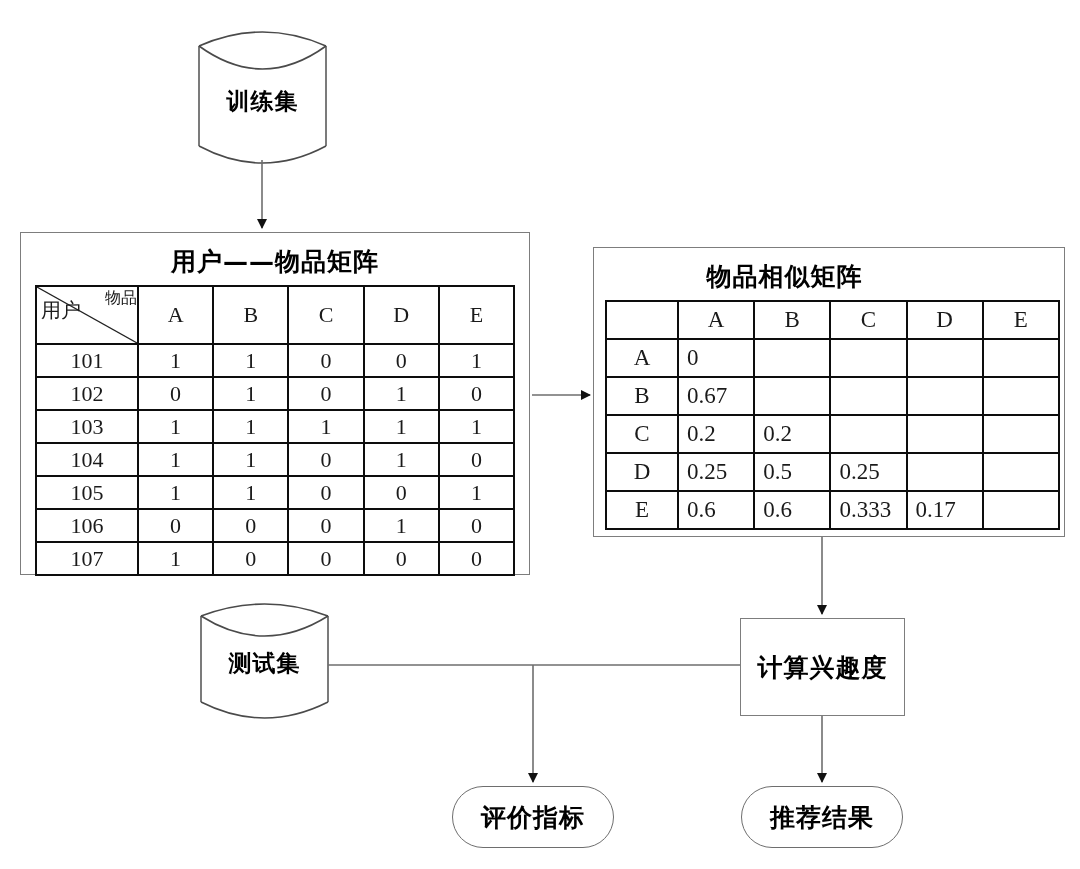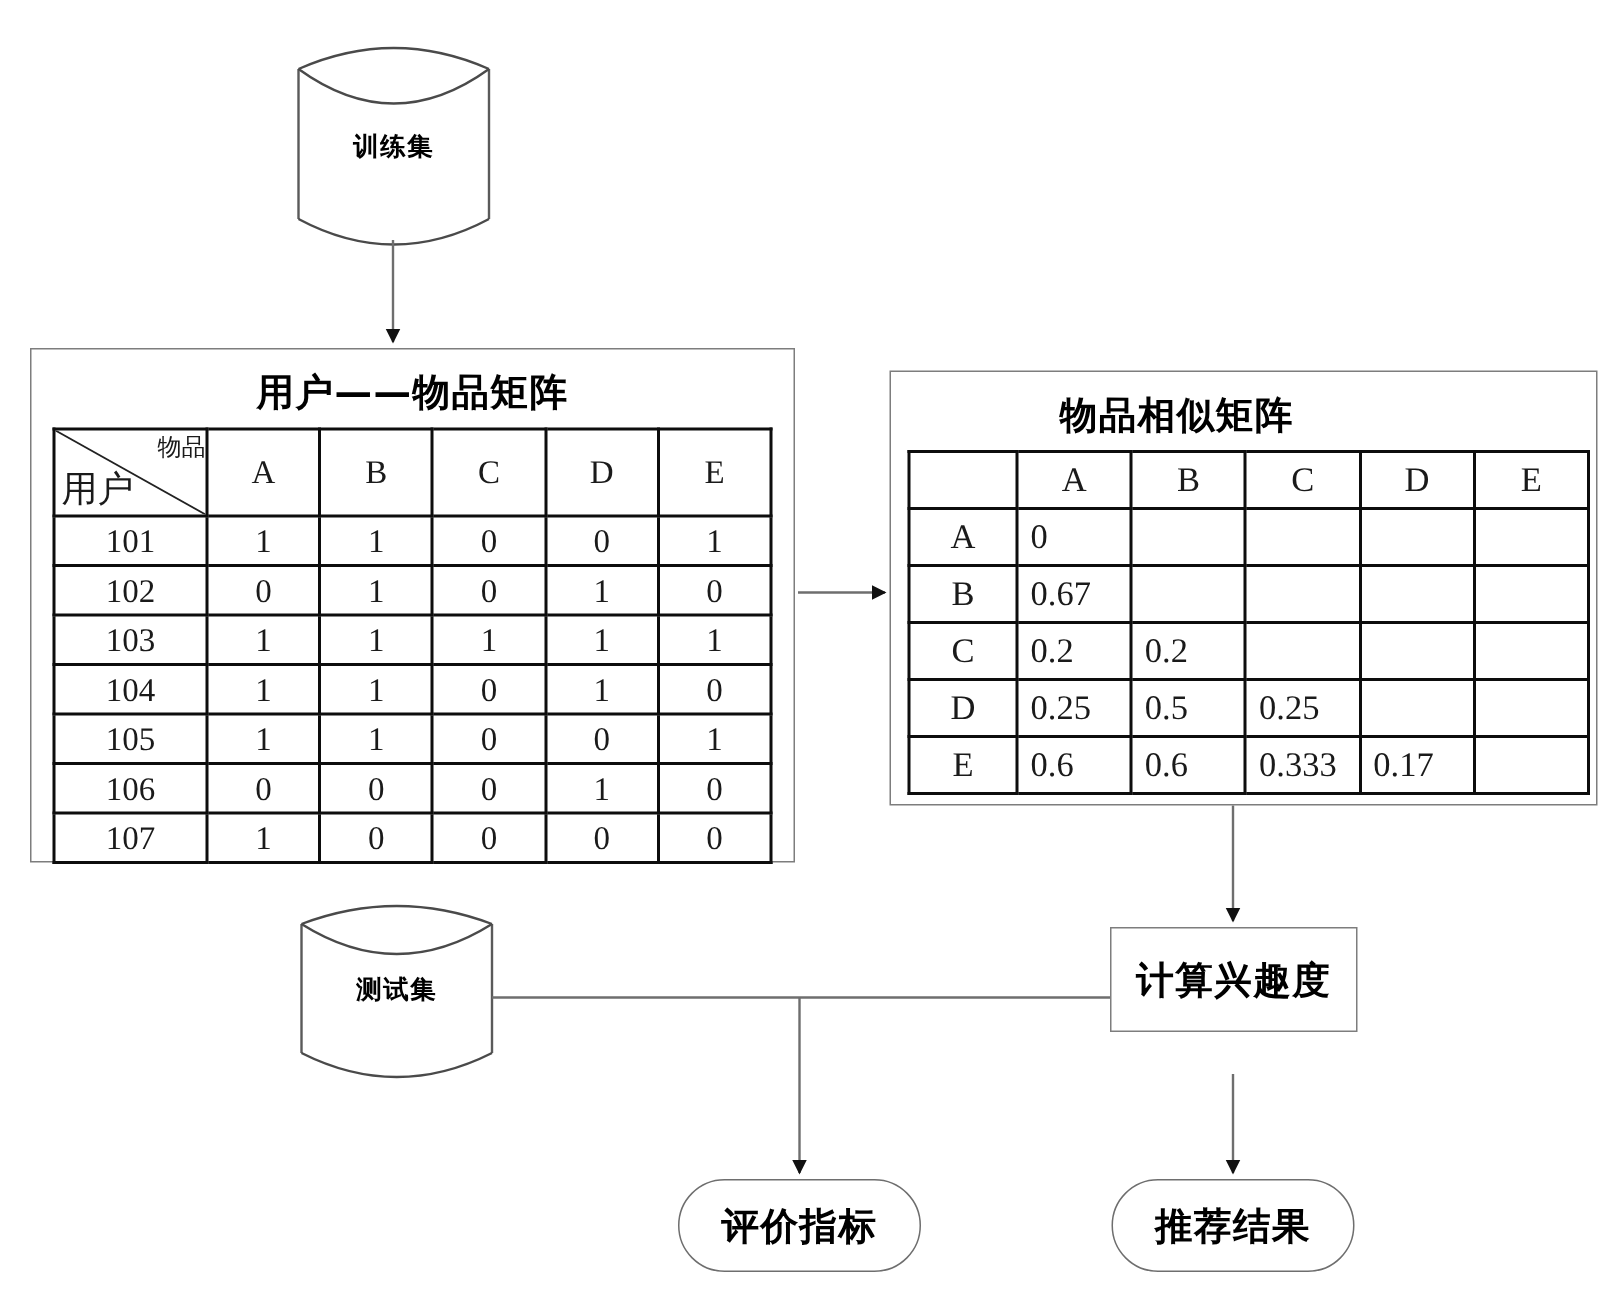--- a/index.html
+++ b/index.html
@@ -86,22 +86,22 @@
   }
   .corner-top {
     position: absolute;
     right: 0;
     top: 1px;
     font-size: 16px;
   }
   .corner-bottom {
     position: absolute;
     left: 4px;
-    bottom: 1px;
-    font-size: 24px;
+    bottom: 19px;
+    font-size: 20px;
   }
 
   
   #sim-table { left: 605px; top: 300px; width: 455px; }
   #sim-table td { height: 36px; font-size: 23px; }
   #sim-table td.rowhead { width: 70px; }
   #sim-table td.val { text-align: left; padding-left: 8px; }
 
   
   .process {
@@ -123,21 +123,21 @@
     display: flex;
     align-items: center;
     justify-content: center;
     font-size: 25px;
     background: transparent;
     text-align: right;
   }
   
   .cyl-label {
     position: absolute;
-    font-size: 17px;
+    font-size: 23px;
     text-align: center;
   }
 </style>
 </head>
 <body>
 
 <div id="canvas">
 
   <svg class="layer" viewBox="0 0 1080 869">
     <defs>
@@ -314,21 +314,21 @@
           <td class="rowhead">E</td>
           <td class="val">0.6</td>
           <td class="val">0.6</td>
           <td class="val">0.333</td>
           <td class="val">0.17</td>
           <td class="val"></td>
         </tr>
       </tbody>
   </table>
 
-  <div class="process cjk" style="left:740px; top:618px; width:165px; height:70px;">
+  <div class="process cjk" style="left:740px; top:618px; width:165px; height:98px;">
     <span>计算兴趣度</span>
   </div>
 
   <div class="terminator cjk" style="left:452px; top:786px; width:162px; height:62px;">
     <span>评价指标</span>
   </div>
 
   <div class="terminator cjk" style="left:741px; top:786px; width:162px; height:62px;">
     <span>推荐结果</span>
   </div>

